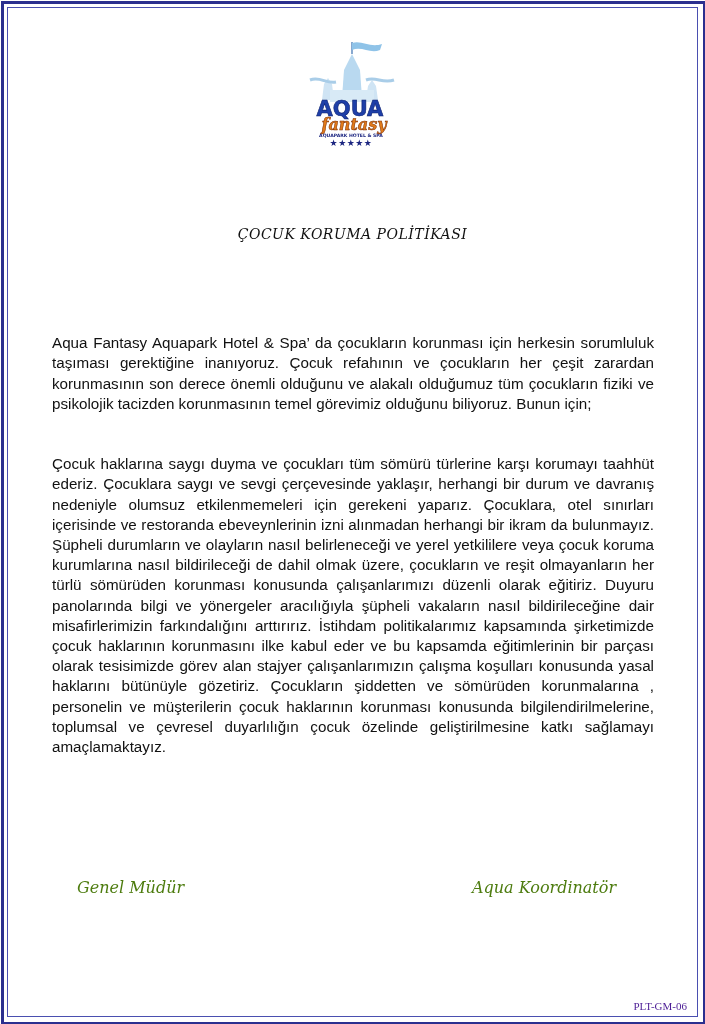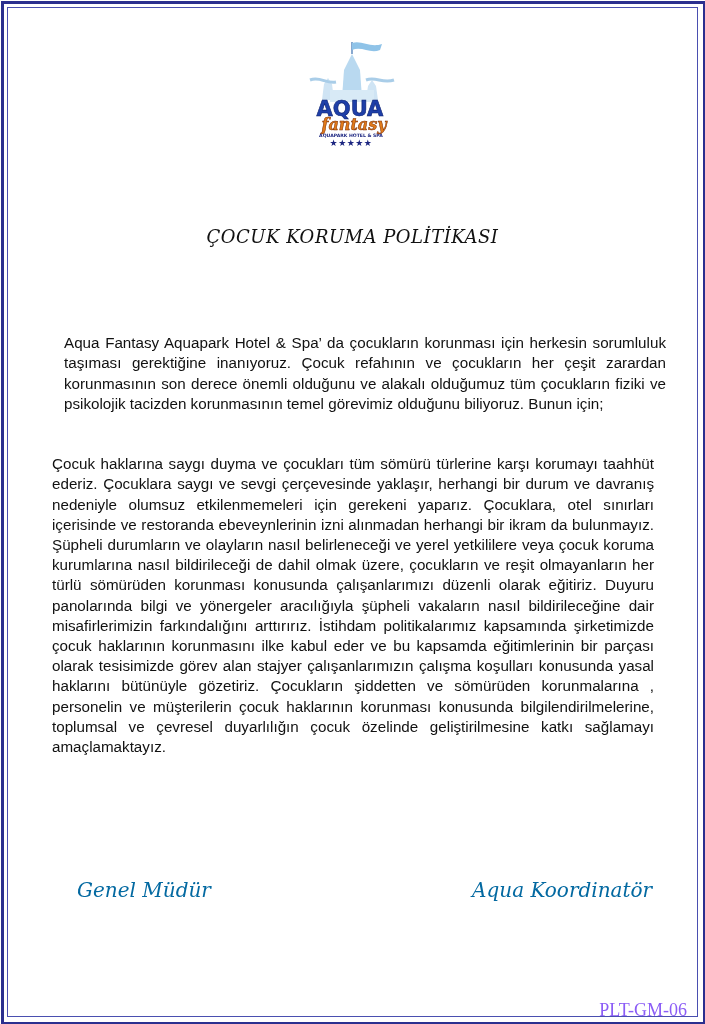--- a/index.html
+++ b/index.html
@@ -1,29 +1,29 @@
 <!DOCTYPE html>
 <html><head>
 <meta charset="utf-8">
 <style>
   html, body { margin:0; padding:0; background:#ffffff; }
   body { width:705px; height:1024px; position:relative; overflow:hidden; }
   .frame-outer { position:absolute; left:1px; top:1px; width:699px; height:1018px; border:3px solid #2b2f8f; }
   .frame-inner { position:absolute; left:7px; top:7px; width:689px; height:1008px; border:1.5px solid #4a4fb0; }
   .logo { position:absolute; left:300px; top:40px; width:100px; height:110px; }
   .title { position:absolute; left:0; width:705px; top:226px; text-align:center;
-    font-family:"DejaVu Serif", serif; font-style:italic; font-size:18px; color:#111; letter-spacing:0.5px; }
+    font-family:"DejaVu Serif", serif; font-style:italic; font-size:14px; color:#111; letter-spacing:0.5px; }
   .para { position:absolute; left:52px; width:602px; font-family:"Liberation Sans", sans-serif;
     font-size:15.2px; line-height:20.2px; color:#111; text-align:justify; }
-  .p1 { top:318px;margin-left:12px; }
+  .p1 { top:318px; }
   .p2 { top:439px; }
-  .sig { position:absolute; top:878px; font-family:"DejaVu Serif", serif; font-style:italic; font-size:20px; color:#0369a1; }
+  .sig { position:absolute; top:878px; font-family:"DejaVu Serif", serif; font-style:italic; font-size:16px; color:#4d7c0f; }
   .sig-left { left:77px; }
   .sig-right { left:472px; }
-  .code { position:absolute; right:18px; top:1000px; font-family:"Liberation Serif", serif; font-size:18px; color:#8b5cf6; }
+  .code { position:absolute; right:18px; top:1000px; font-family:"Liberation Serif", serif; font-size:11px; color:#4c1d95; }
 </style>
 </head>
 <body>
 
 <div class="frame-outer"></div>
 <div class="frame-inner"></div>
 
 <div class="logo">
   <svg width="100" height="110" viewBox="0 0 100 110">
 

